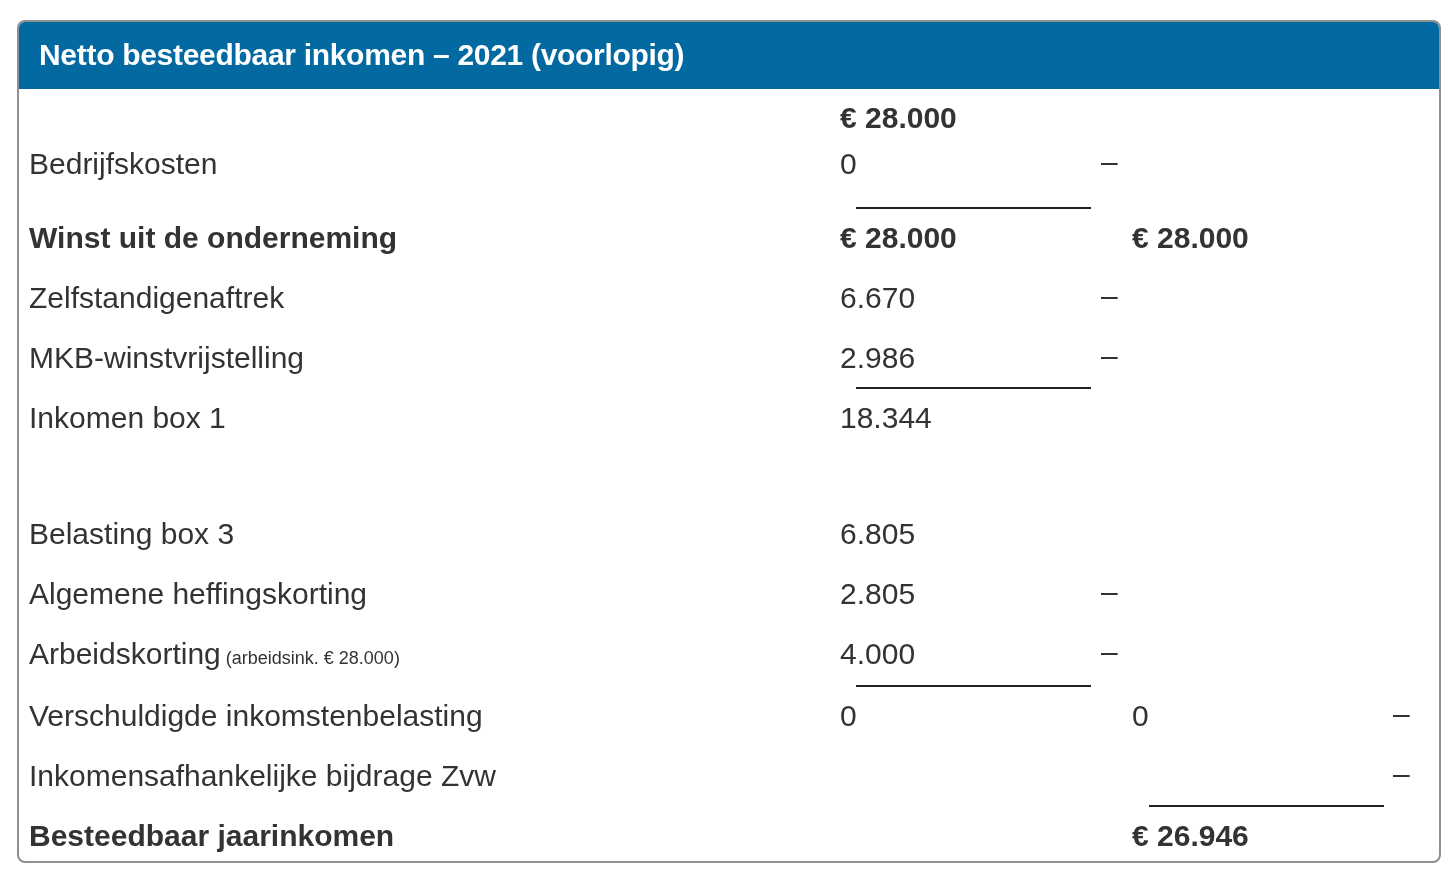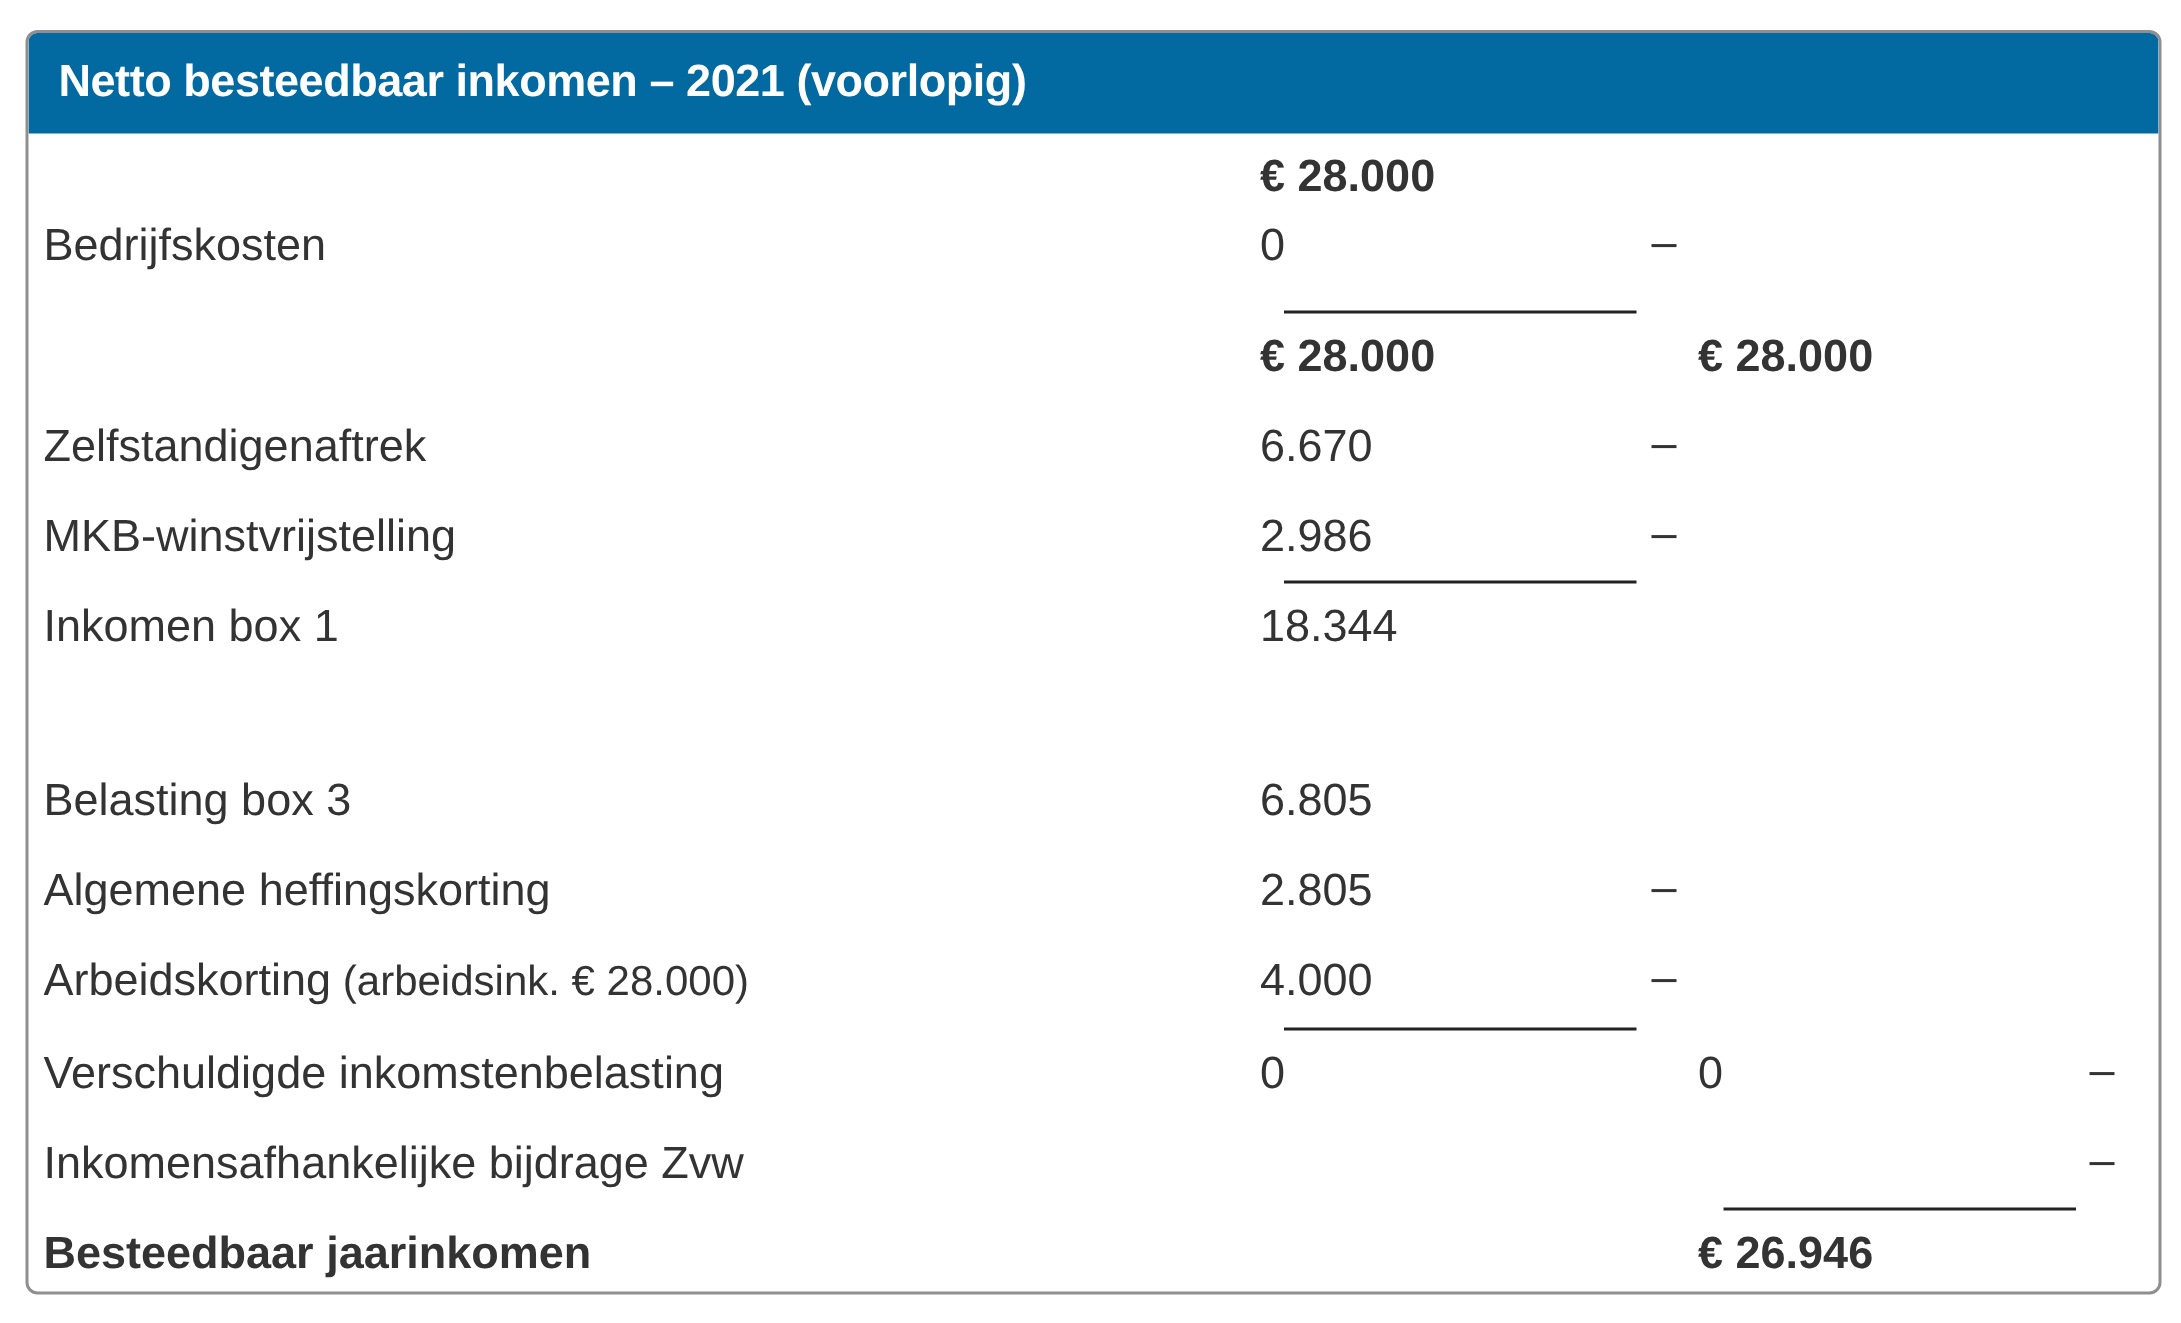--- a/index.html
+++ b/index.html
@@ -3,21 +3,21 @@
 <meta charset="utf-8">
 <style>
   html,body{margin:0;padding:0;background:#fff;}
   body{width:1454px;height:882px;position:relative;font-family:"Liberation Sans",sans-serif;color:#333;}
   .box{position:absolute;left:17px;top:20px;width:1424px;height:843px;border:2px solid #8f8f8f;border-radius:8px;overflow:hidden;box-sizing:border-box;}
   .hdr{position:absolute;left:0;top:0;width:100%;height:67px;background:#0369a1;}
   .hdr span{position:absolute;left:20px;top:16px;font-size:30px;font-weight:bold;color:#fff;letter-spacing:-0.3px;}
   .row{position:absolute;left:0;width:100%;height:60px;}
   .lbl{position:absolute;left:10px;top:12px;font-size:30px;white-space:nowrap;}
   .lbl b{font-weight:bold;}
-  .lbl .sm{font-size:28px;margin-top:28px;}
+  .lbl .sm{font-size:18px;margin-top:28px;}
   .v{position:absolute;top:12px;font-size:30px;width:240px;}
   .v1{left:821px;}
   .v2{left:1113px;}
   .m{position:absolute;top:10px;font-size:30px;}
   .m1{left:1082px;}
   .m2{left:1374px;}
   .bold{font-weight:bold;}
   .ul{position:absolute;height:2px;background:#222;}
   .ul1{left:837px;width:235px;}
   .ul2{left:1130px;width:235px;}
@@ -35,20 +35,21 @@
   </div>
 
   <div class="row" style="top:113px">
     <span class="lbl">Bedrijfskosten</span>
     <span class="v v1">0</span>
     <span class="m m1">–</span>
   </div>
   <div class="ul ul1" style="top:185px"></div>
 
   <div class="row" style="top:187px">
+    <span class="lbl"><b>Winst uit de onderneming</b></span>
     <span class="v v1 bold">€ 28.000</span>
     <span class="v v2 bold">€ 28.000</span>
   </div>
 
   <div class="row" style="top:247px">
     <span class="lbl">Zelfstandigenaftrek</span>
     <span class="v v1">6.670</span>
     <span class="m m1">–</span>
   </div>
 

